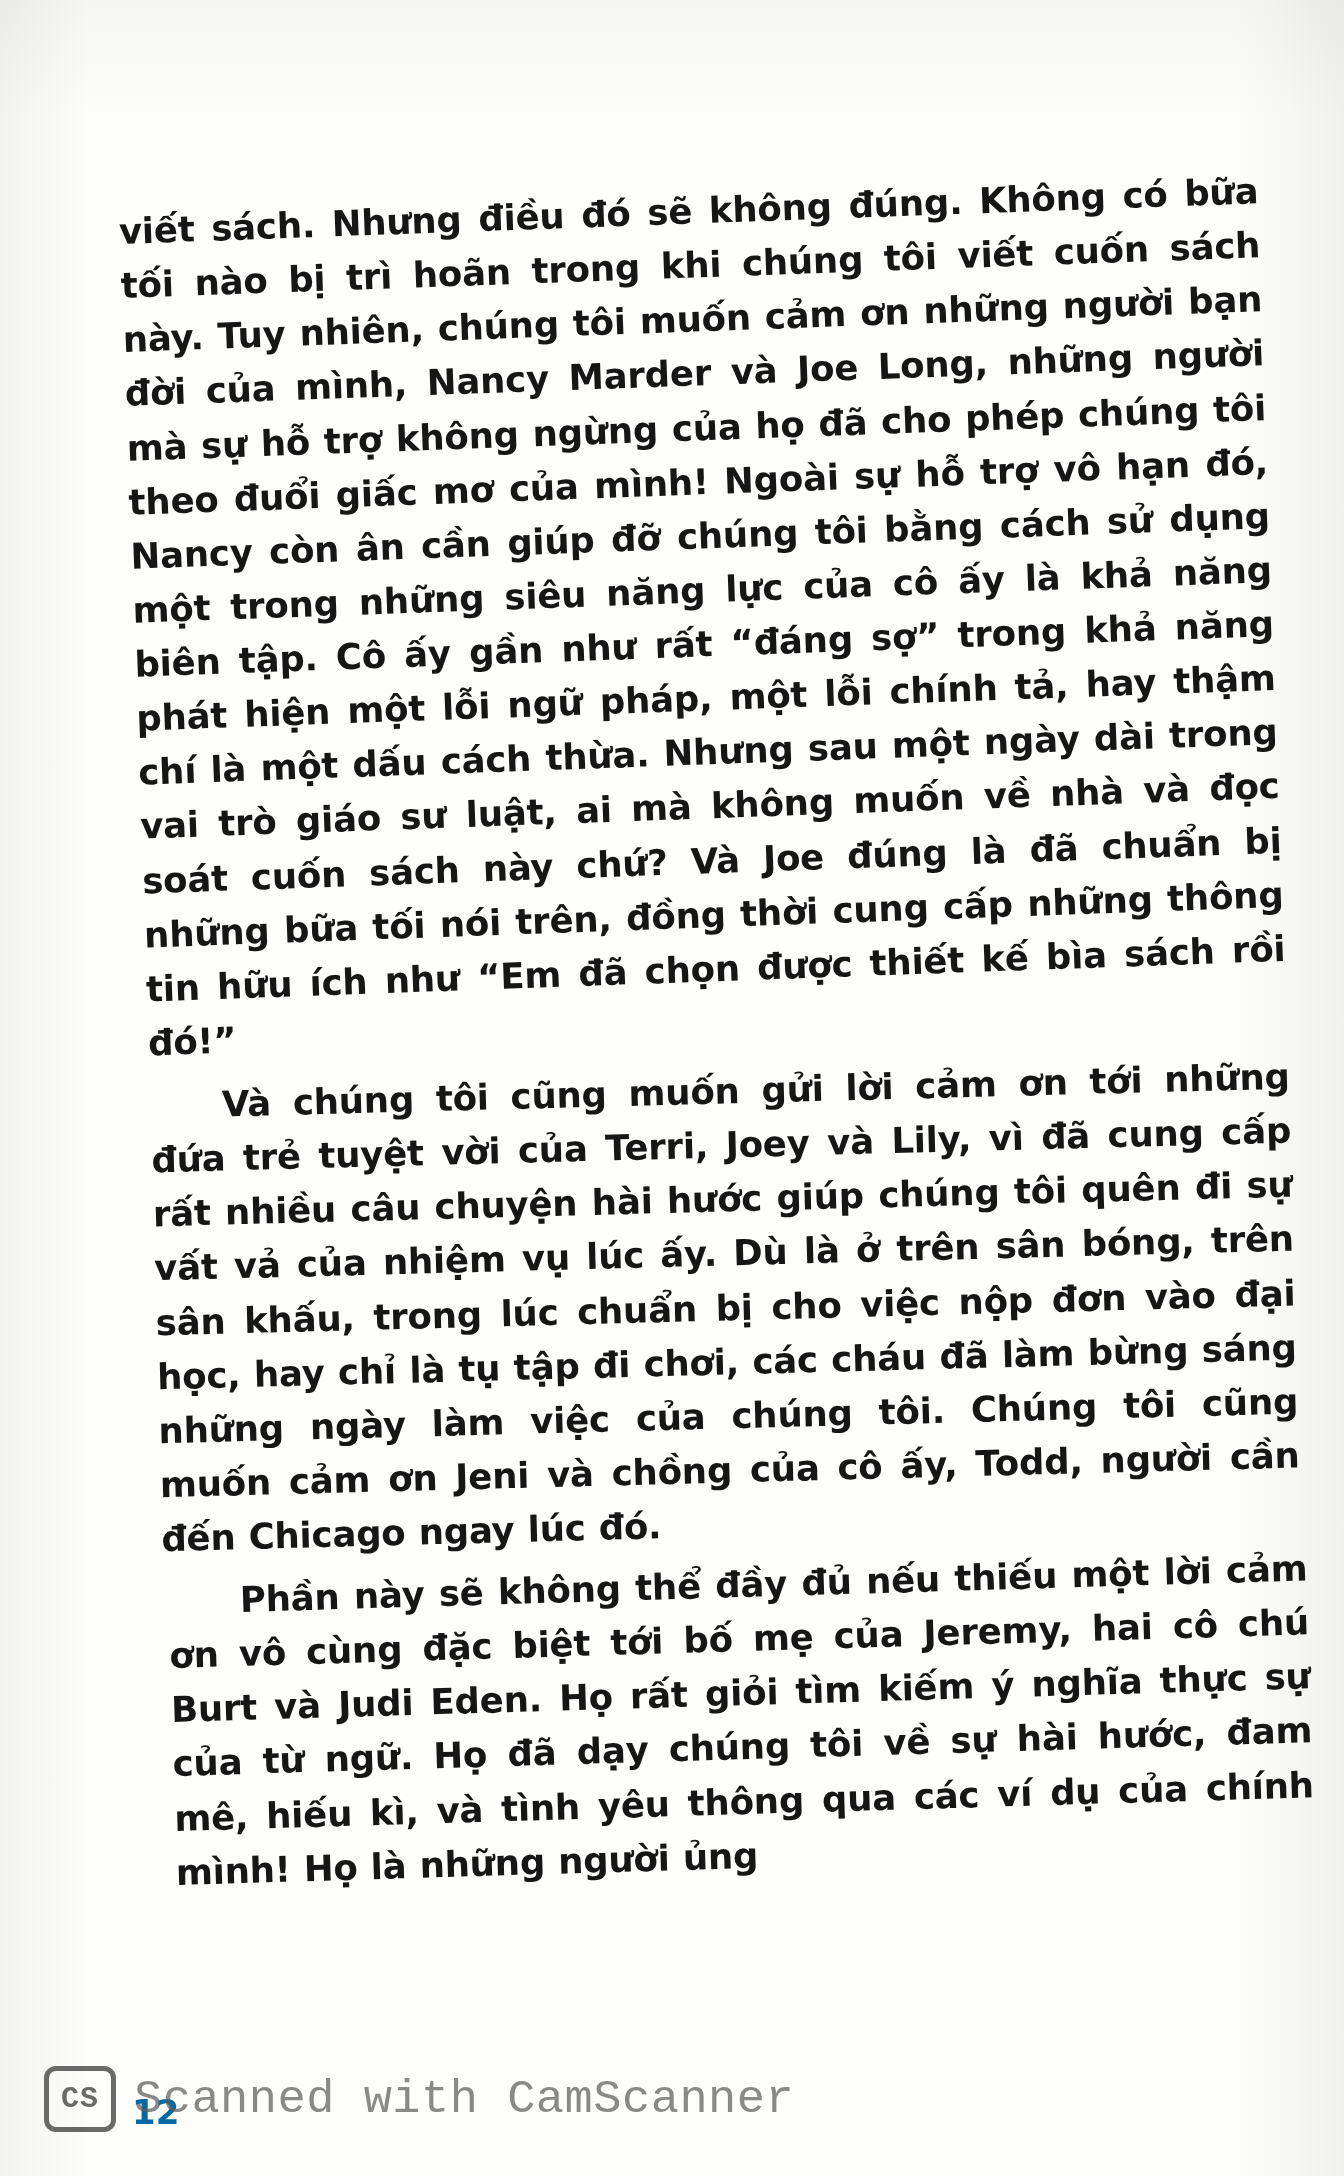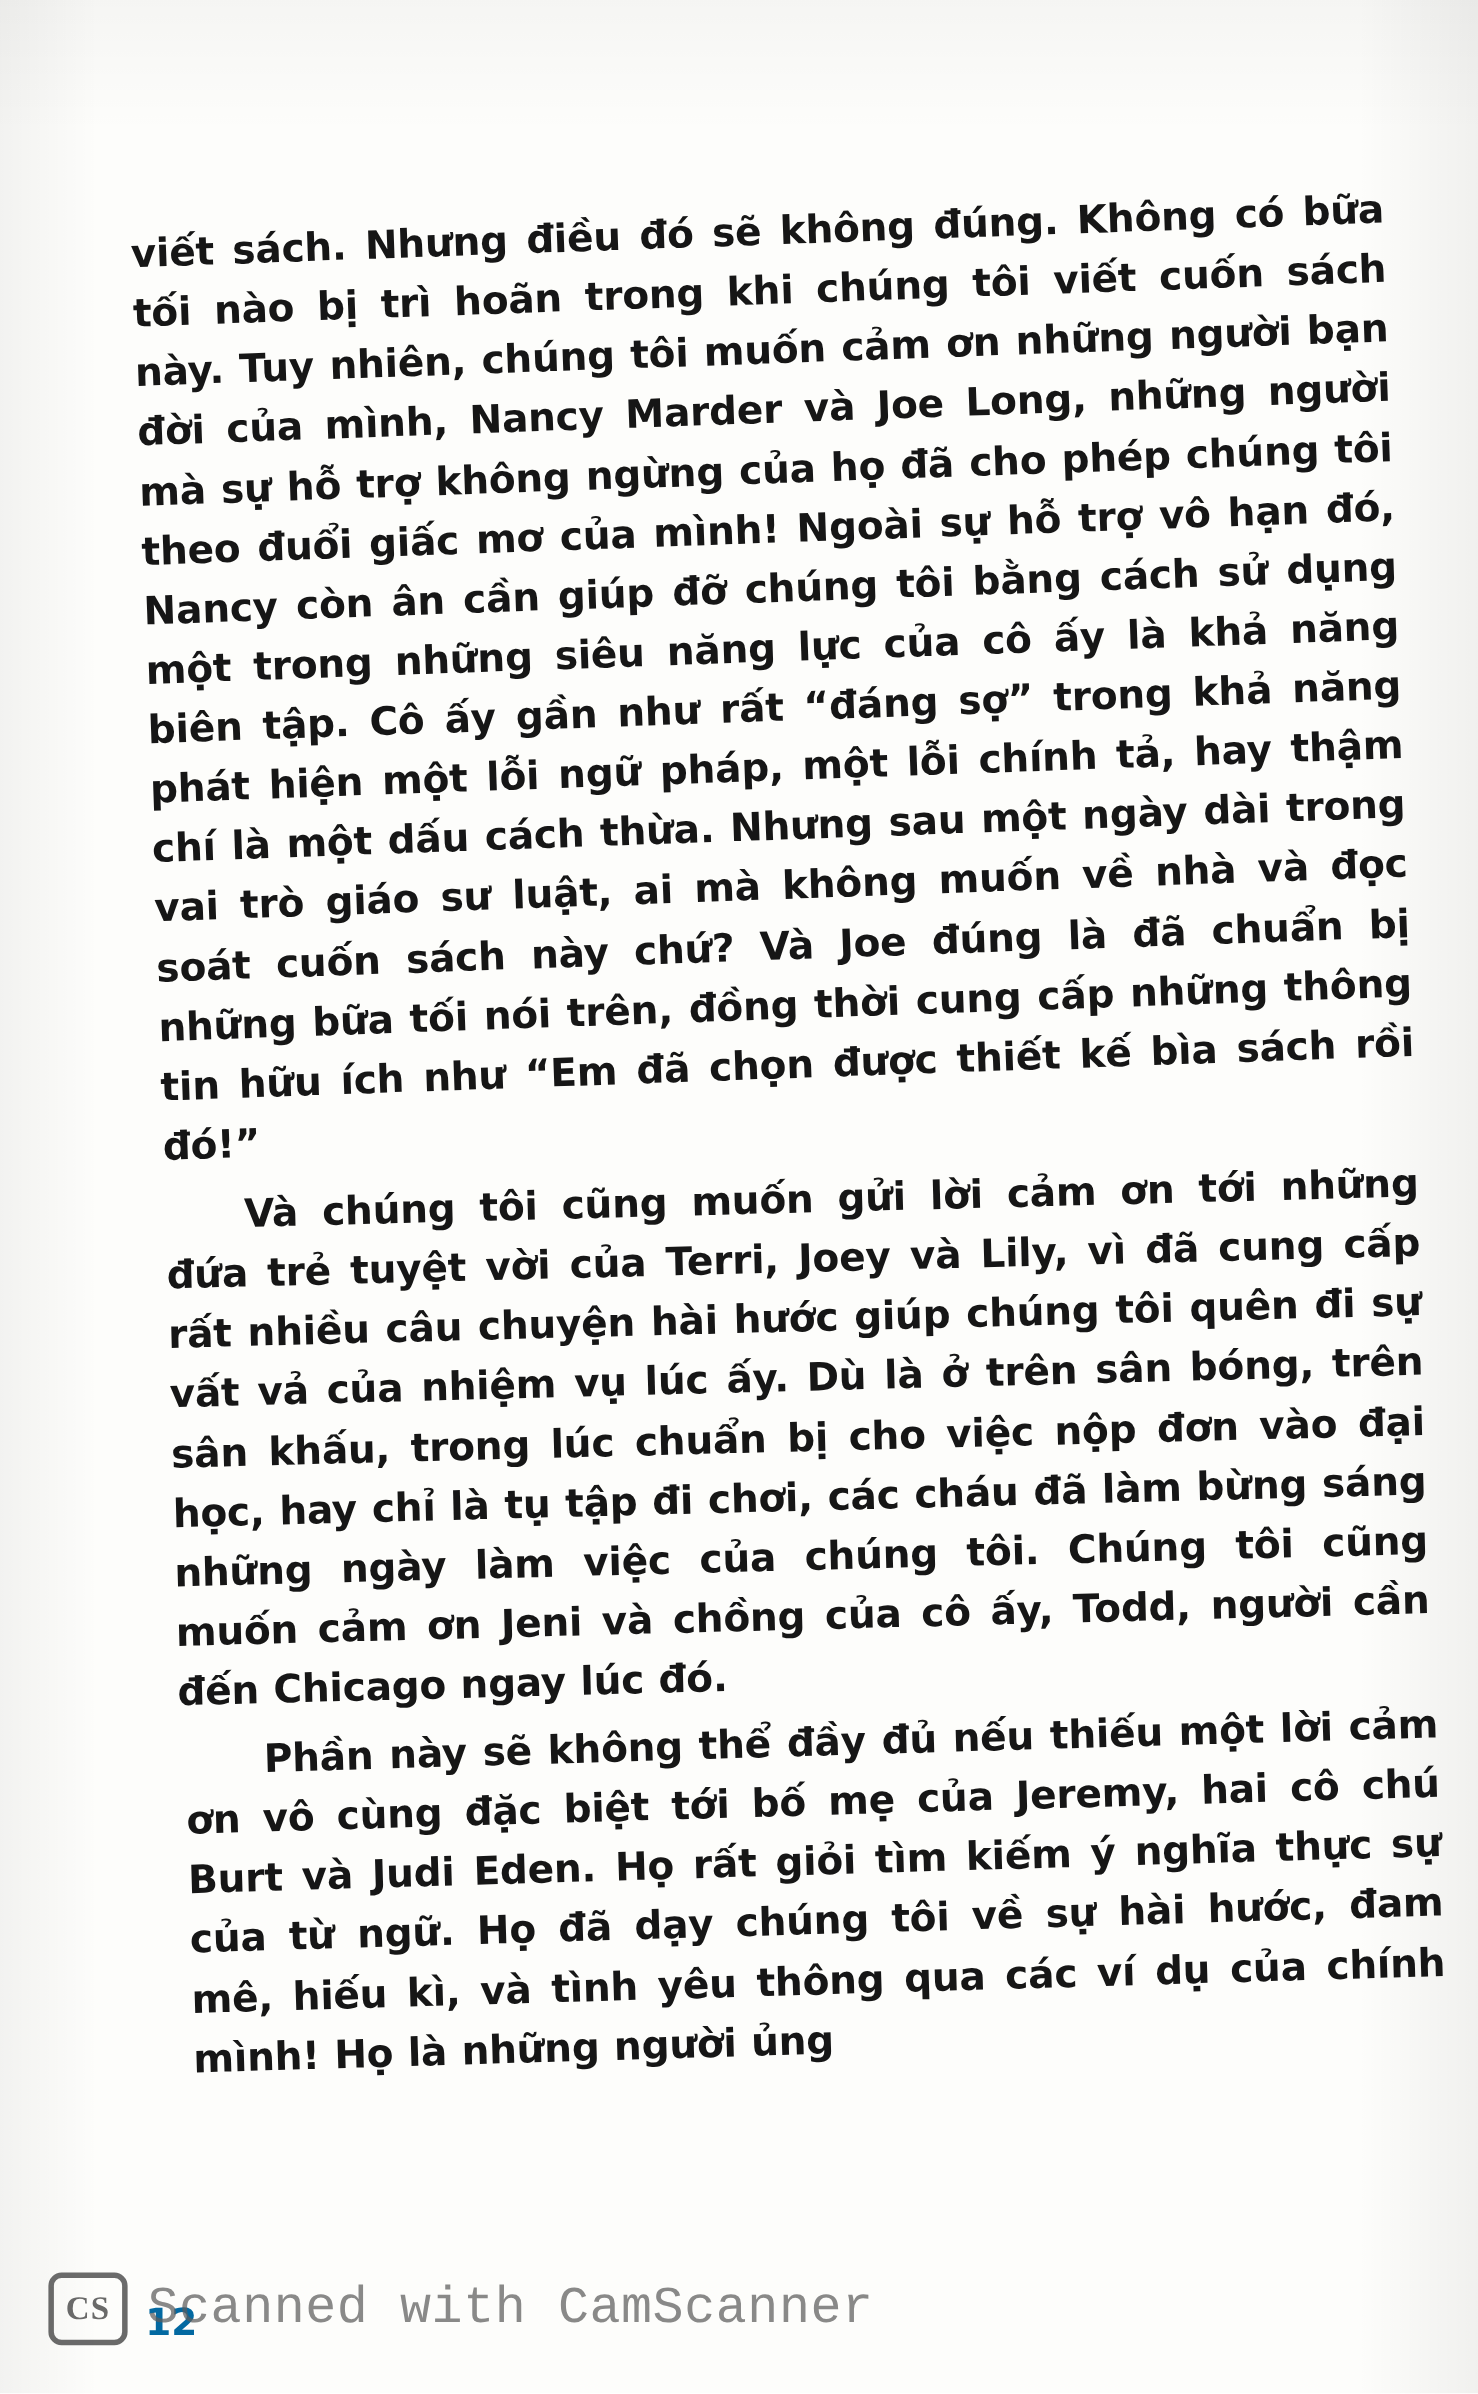--- a/index.html
+++ b/index.html
@@ -82,21 +82,21 @@
   }
   #cs-badge {
     width: 62px;
     height: 56px;
     border: 5px solid #4a4a4a;
     border-radius: 12px;
     display: flex;
     align-items: center;
     justify-content: center;
     color: #4a4a4a;
-    font-family: Liberation Serif, serif;
+    font-family: Liberation Mono, monospace;
     font-size: 30px;
     font-weight: 700;
     letter-spacing: 1px;
     opacity: 0.82;
   }
   #cs-text {
     font-family: Liberation Mono, monospace;
     font-size: 47px;
     color: #5d5d5d;
     opacity: 0.72;

